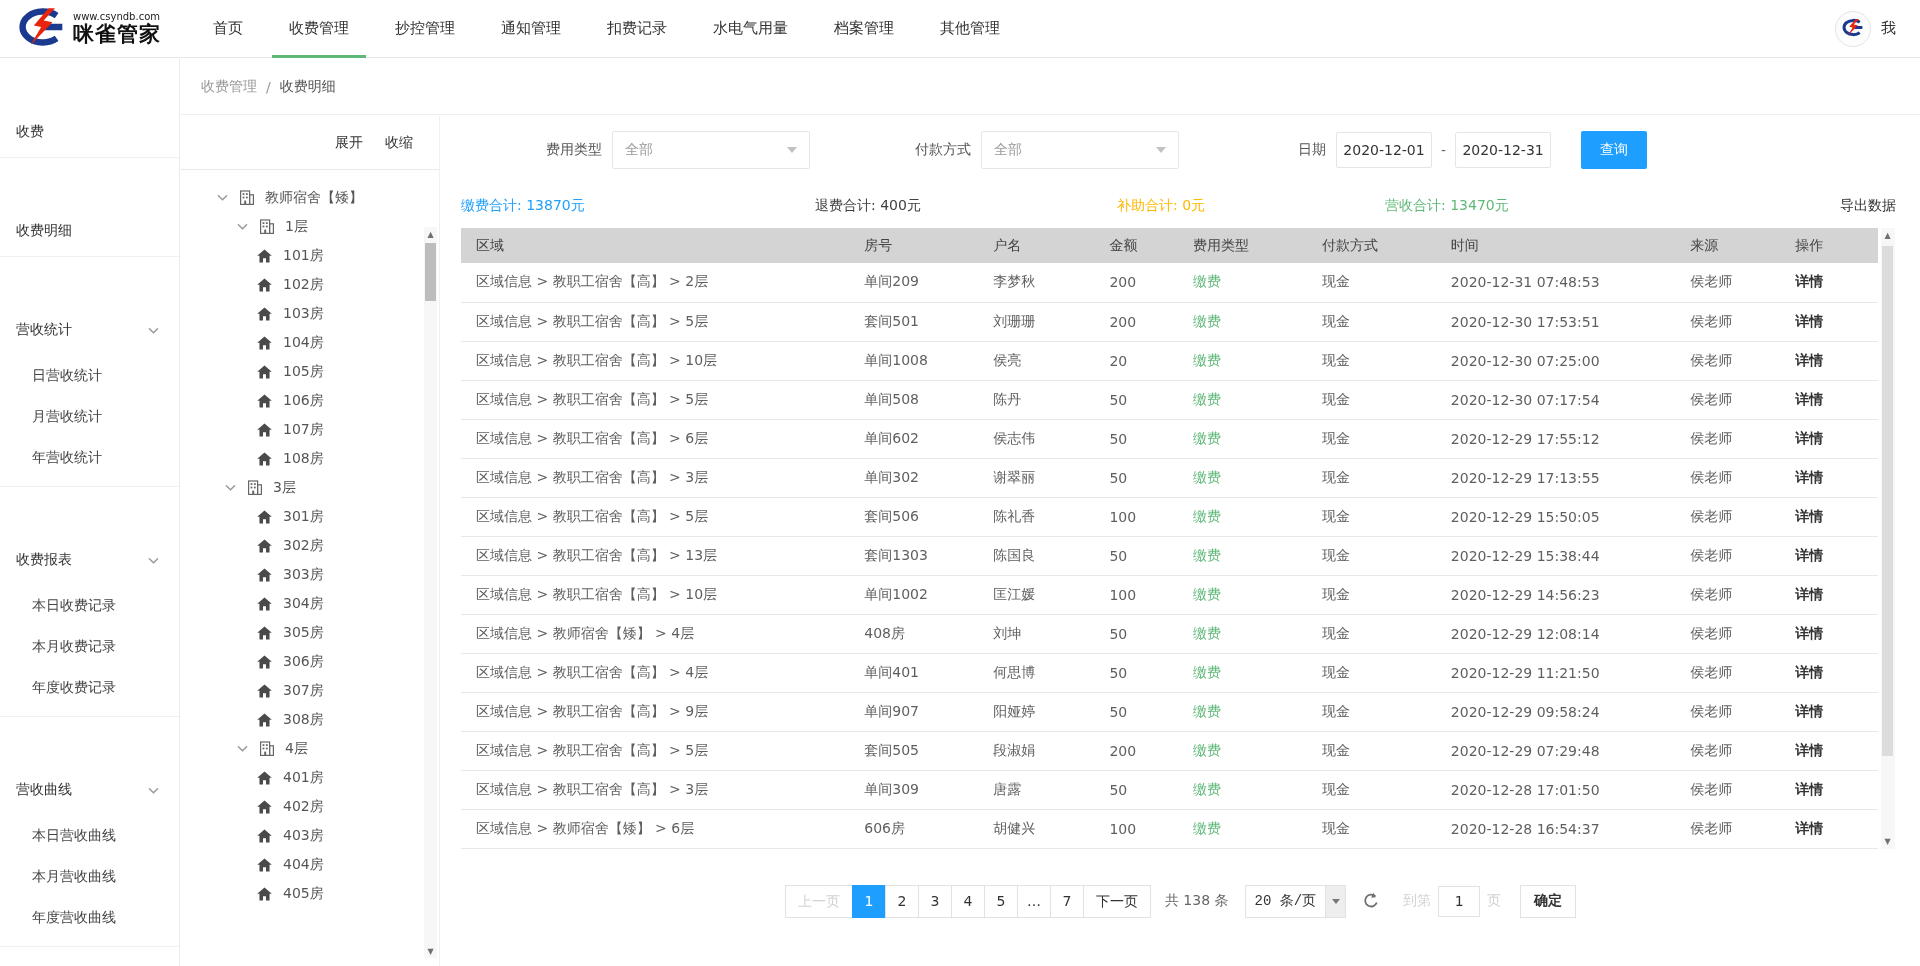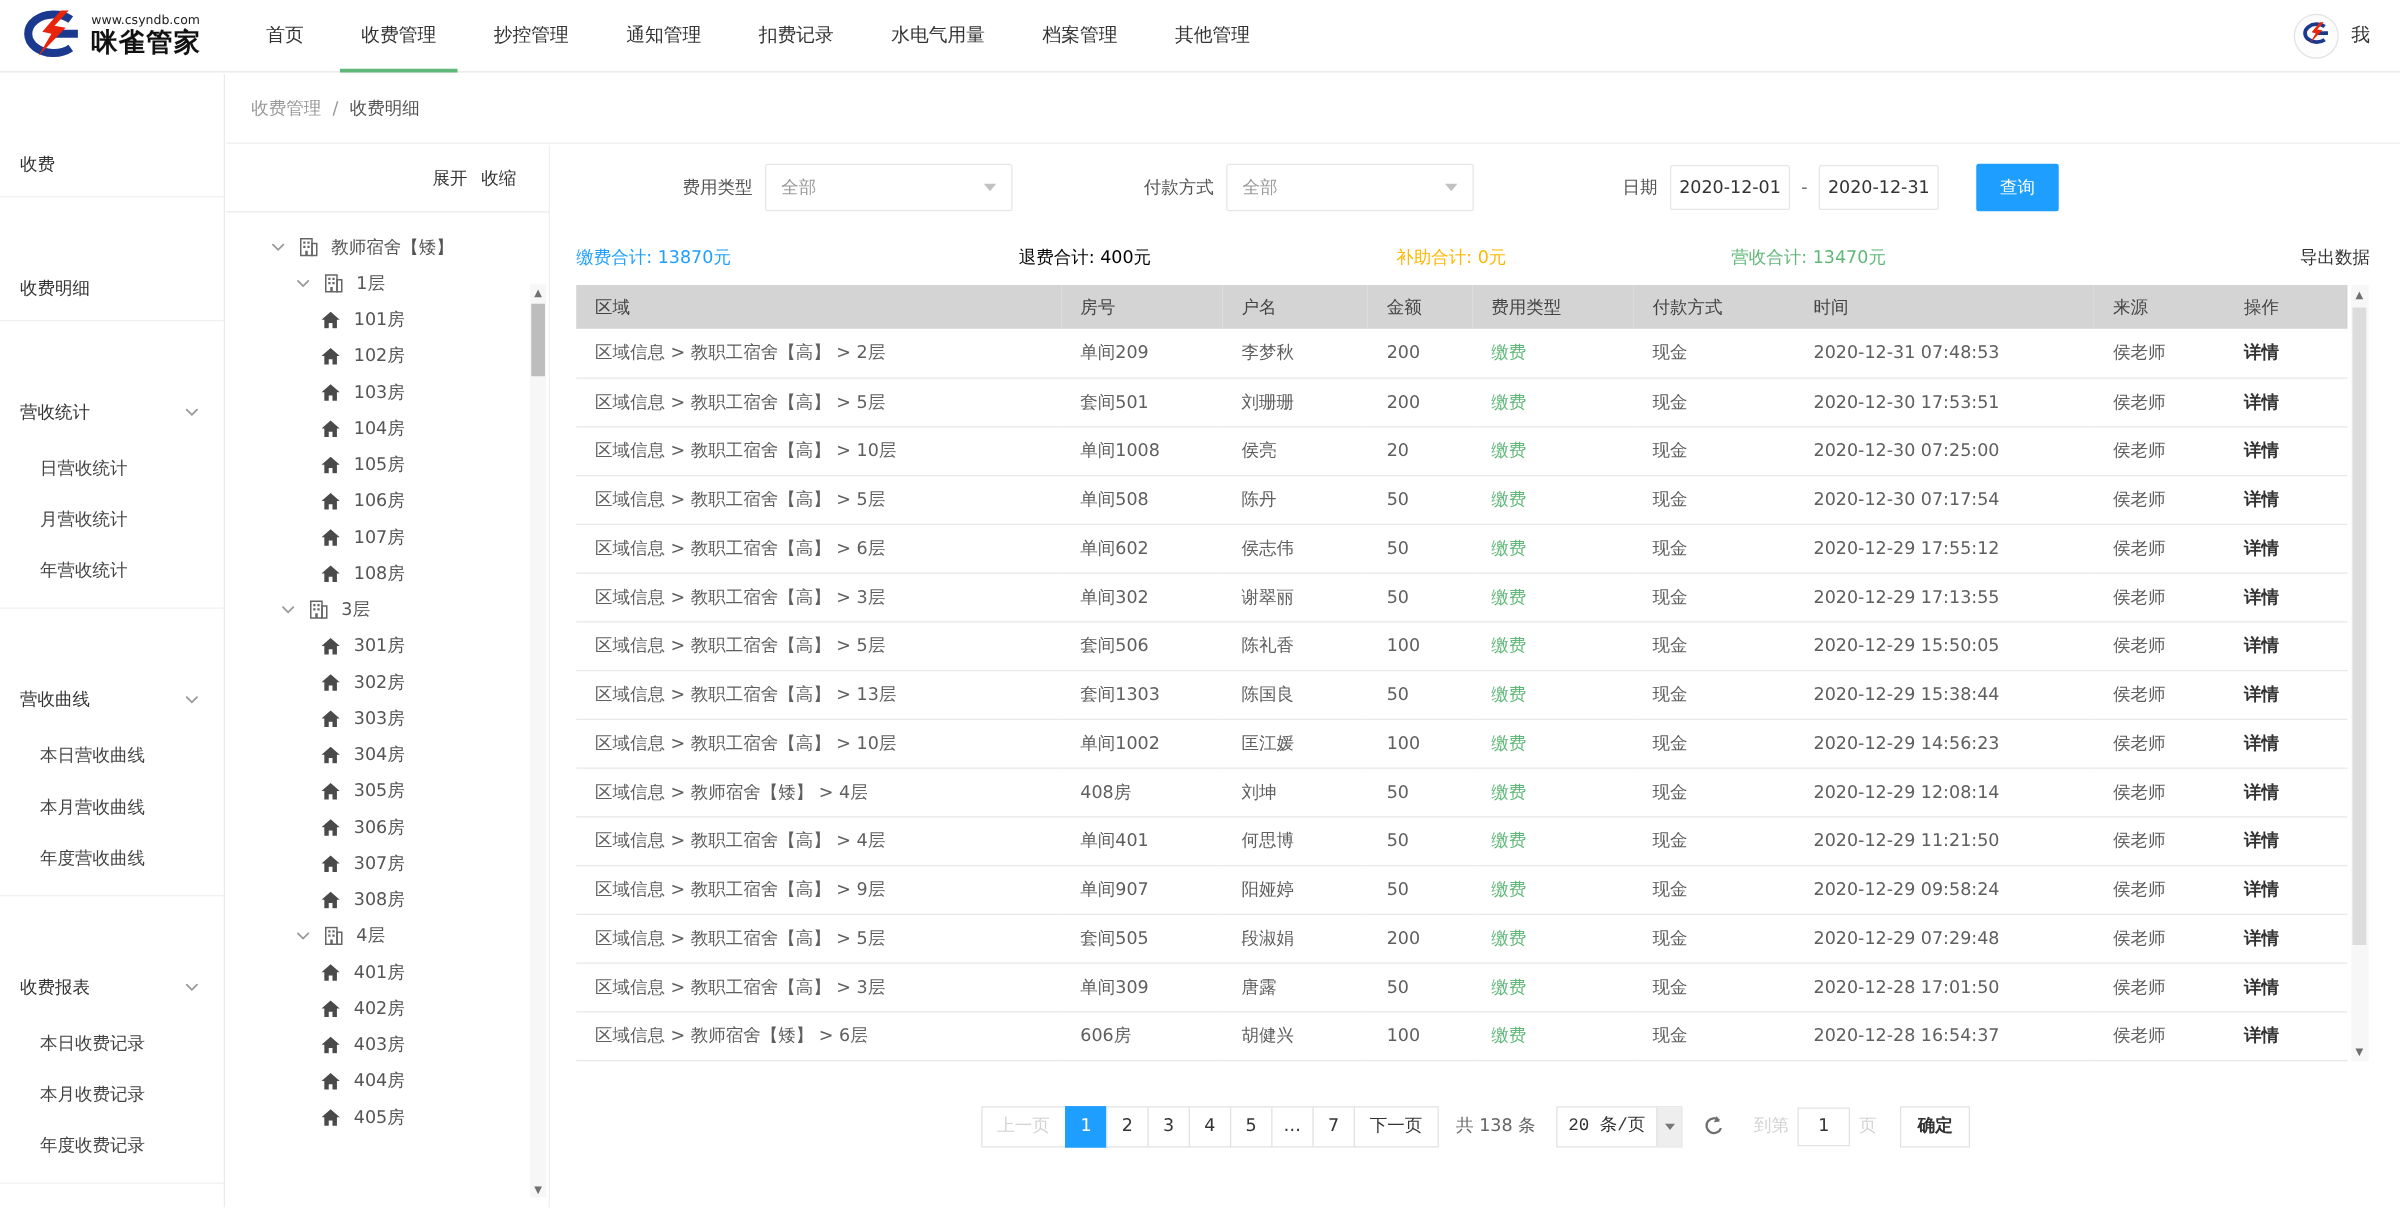--- a/index.html
+++ b/index.html
@@ -37,21 +37,21 @@
   .breadcrumb-row { position:absolute; left:181px; top:59px; right:0; height:56px; background:#fff;
     border-bottom:1px solid #eee; display:flex; align-items:center; padding-left:20px; }
   .bc-parent { color:#999; cursor:pointer; }
   .bc-sep { margin:0 9px; color:#999; }
   .bc-current { color:#555; }
 
   
   .tree-panel { position:absolute; left:181px; top:116px; width:259px; bottom:0; background:#fff; border-right:1px solid #f0f0f0; }
   .tree-header { height:54px; border-bottom:1px solid #e9e9e9; display:flex; align-items:center;
     justify-content:flex-end; padding-right:26px; }
-  .tree-link { color:#333; cursor:pointer; margin-left:11px; }
+  .tree-link { color:#333; cursor:pointer; margin-left:22px; }
   .tree-body { position:absolute; top:55px; left:0; right:0; bottom:0; overflow:hidden; padding-top:12px; }
   .tree-node { height:29px; display:flex; align-items:center; color:#555; cursor:pointer; white-space:nowrap; }
   .tree-caret { width:22px; display:inline-flex; align-items:center; }
   .tree-icon { width:24px; display:inline-flex; align-items:center; }
   .tree-label { margin-left:2px; }
   .green { color:#5FB878; }
   .scrollbar { position:absolute; background:#f7f7f7; }
   .sb-arrow { position:absolute; left:0; width:13px; height:14px; display:flex; align-items:center;
     justify-content:center; font-size:8px; color:#707070; cursor:pointer; }
   .sb-thumb { position:absolute; left:1px; width:11px; cursor:pointer; }
@@ -164,39 +164,39 @@
         <span class="side-chevron"><svg width="11" height="8" viewBox="0 0 12 8">
             <path d="M1.5 1.5 L6 6 L10.5 1.5" fill="none" stroke="#999" stroke-width="1.6" stroke-linecap="round"></path>
           </svg></span>
       </div>
       <div class="side-sub">日营收统计</div>
       <div class="side-sub">月营收统计</div>
       <div class="side-sub">年营收统计</div>
     </div>
     <div class="side-block group">
       <div class="side-top">
+        <span>收费报表</span>
+        <span class="side-chevron"><svg width="11" height="8" viewBox="0 0 12 8">
+            <path d="M1.5 1.5 L6 6 L10.5 1.5" fill="none" stroke="#999" stroke-width="1.6" stroke-linecap="round"></path>
+          </svg></span>
+      </div>
+      <div class="side-sub">本日收费记录</div>
+      <div class="side-sub">本月收费记录</div>
+      <div class="side-sub">年度收费记录</div>
+    </div>
+    <div class="side-block group">
+      <div class="side-top">
         <span>营收曲线</span>
         <span class="side-chevron"><svg width="11" height="8" viewBox="0 0 12 8">
             <path d="M1.5 1.5 L6 6 L10.5 1.5" fill="none" stroke="#999" stroke-width="1.6" stroke-linecap="round"></path>
           </svg></span>
       </div>
       <div class="side-sub">本日营收曲线</div>
       <div class="side-sub">本月营收曲线</div>
       <div class="side-sub">年度营收曲线</div>
-    </div>
-    <div class="side-block group">
-      <div class="side-top">
-        <span>收费报表</span>
-        <span class="side-chevron"><svg width="11" height="8" viewBox="0 0 12 8">
-            <path d="M1.5 1.5 L6 6 L10.5 1.5" fill="none" stroke="#999" stroke-width="1.6" stroke-linecap="round"></path>
-          </svg></span>
-      </div>
-      <div class="side-sub">本日收费记录</div>
-      <div class="side-sub">本月收费记录</div>
-      <div class="side-sub">年度收费记录</div>
     </div>
   </div>
 
 <div class="breadcrumb-row">
   <span class="bc-parent">收费管理</span>
   <span class="bc-sep">/</span>
   <span class="bc-current">收费明细</span>
 </div>
 
 <div class="tree-panel">
@@ -481,21 +481,21 @@
       <input class="date-input" value="2020-12-01" style="">
       <span class="date-dash">-</span>
       <input class="date-input" value="2020-12-31" style="">
       <button class="search-btn">查询</button>
     </div>
   </div>
 
   <div class="summary-row">
     <span id="summary-items" style="display:flex;align-items:center;flex:0 1 auto;">
         <span class="sum-item" style="color: rgb(30, 159, 255);">缴费合计: 13870元</span>
-        <span class="sum-item" style="color: #000000;">退费合计: 400元</span>
+        <span class="sum-item" style="color: #404040;">退费合计: 400元</span>
         <span class="sum-item" style="color: rgb(255, 184, 0);">补助合计: 0元</span>
         <span class="sum-item" style="color: rgb(95, 184, 120);">营收合计: 13470元</span>
       </span>
     <span class="export-link">导出数据</span>
   </div>
 
   <div class="table-area">
     <table>
       <colgroup>
         <col style="width:27.4%">

